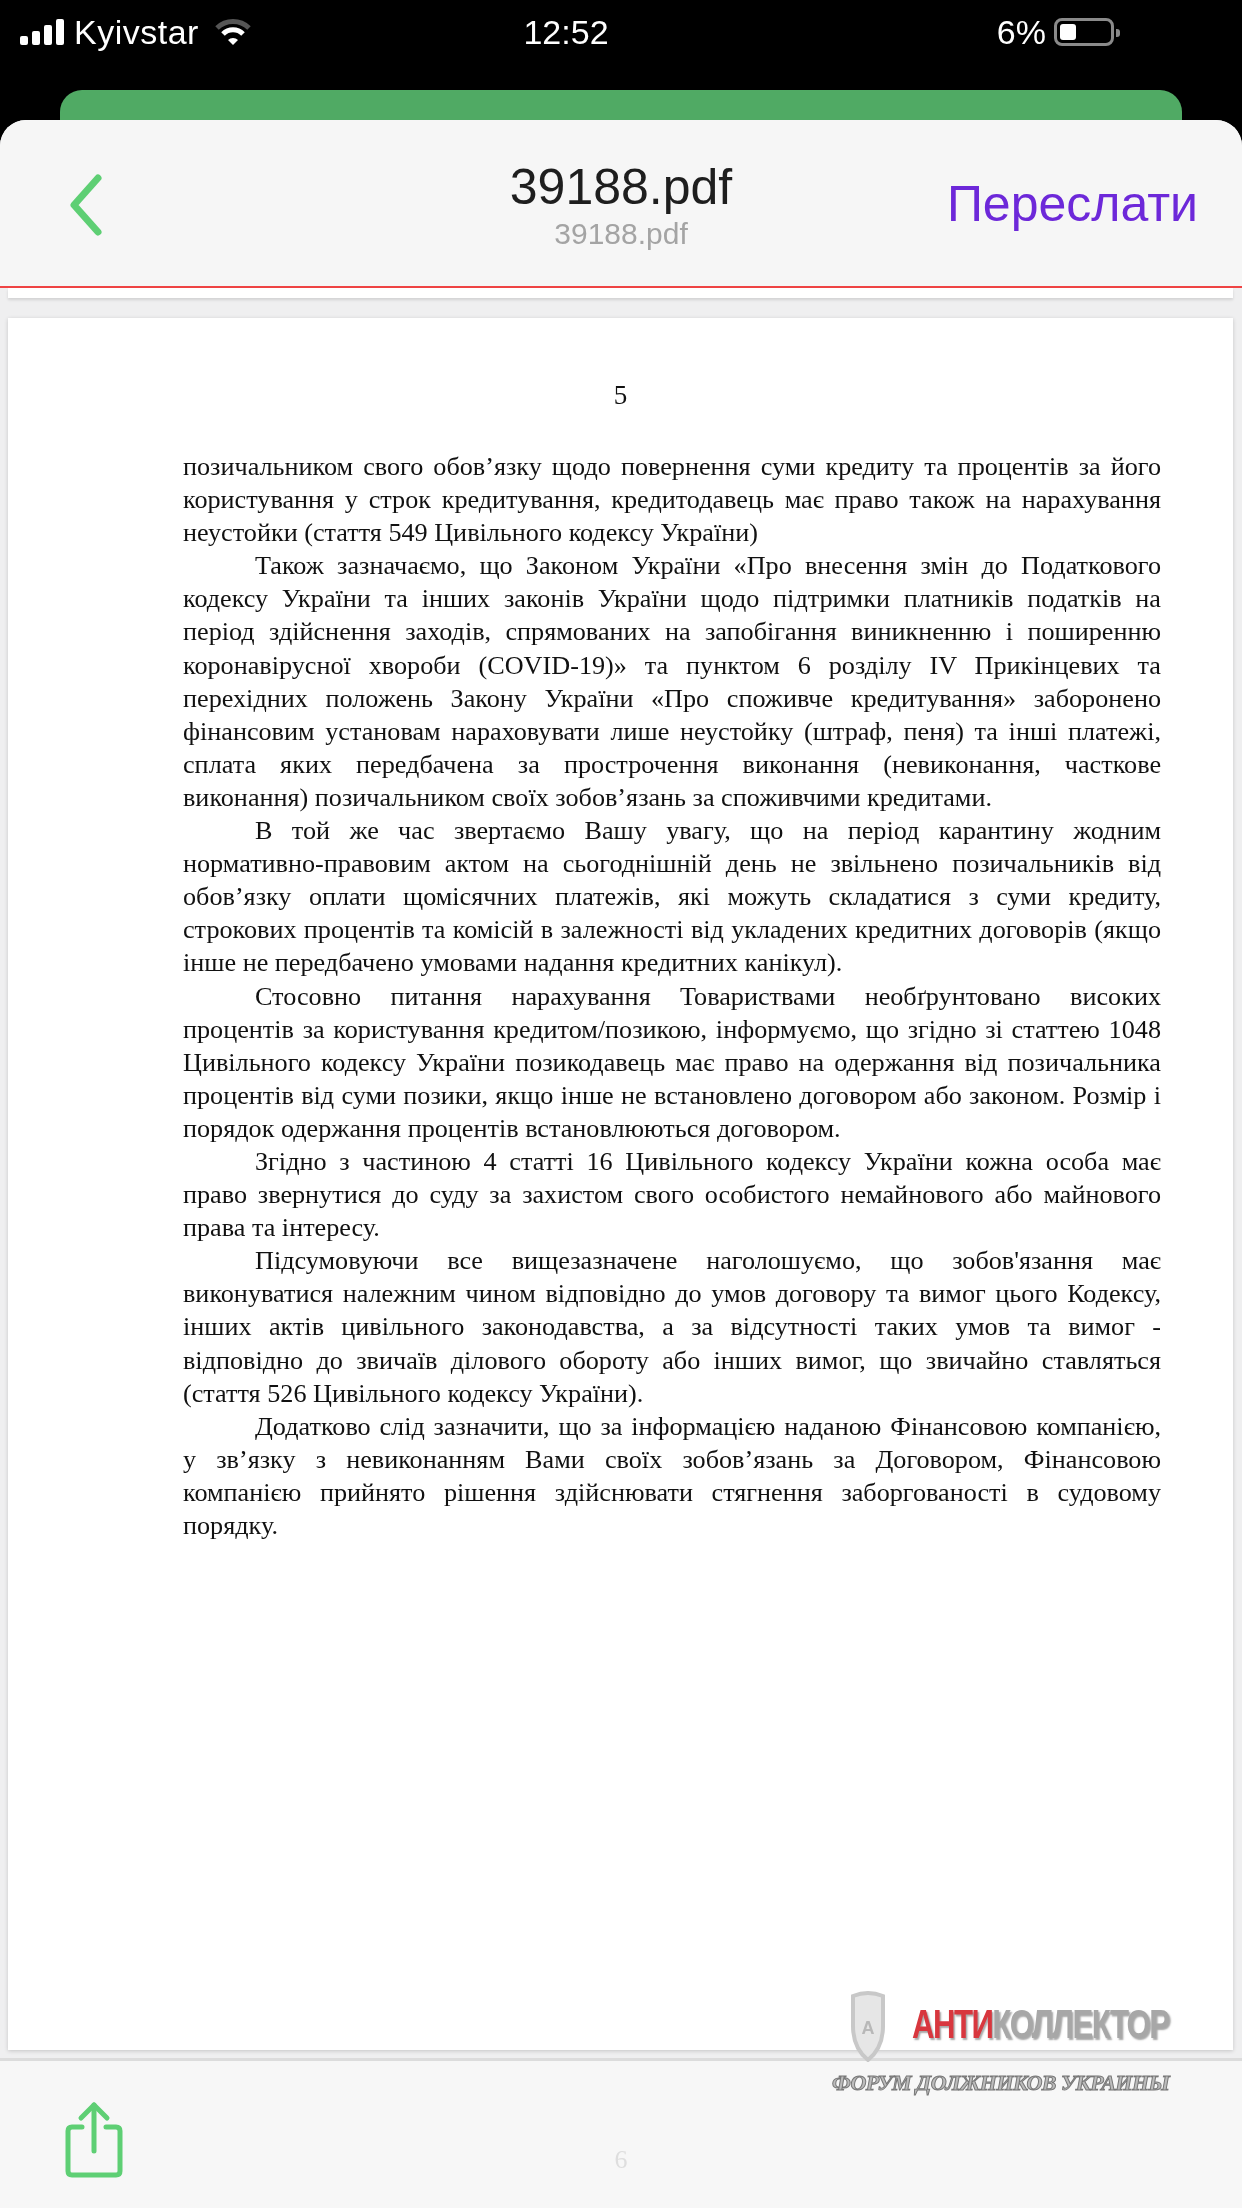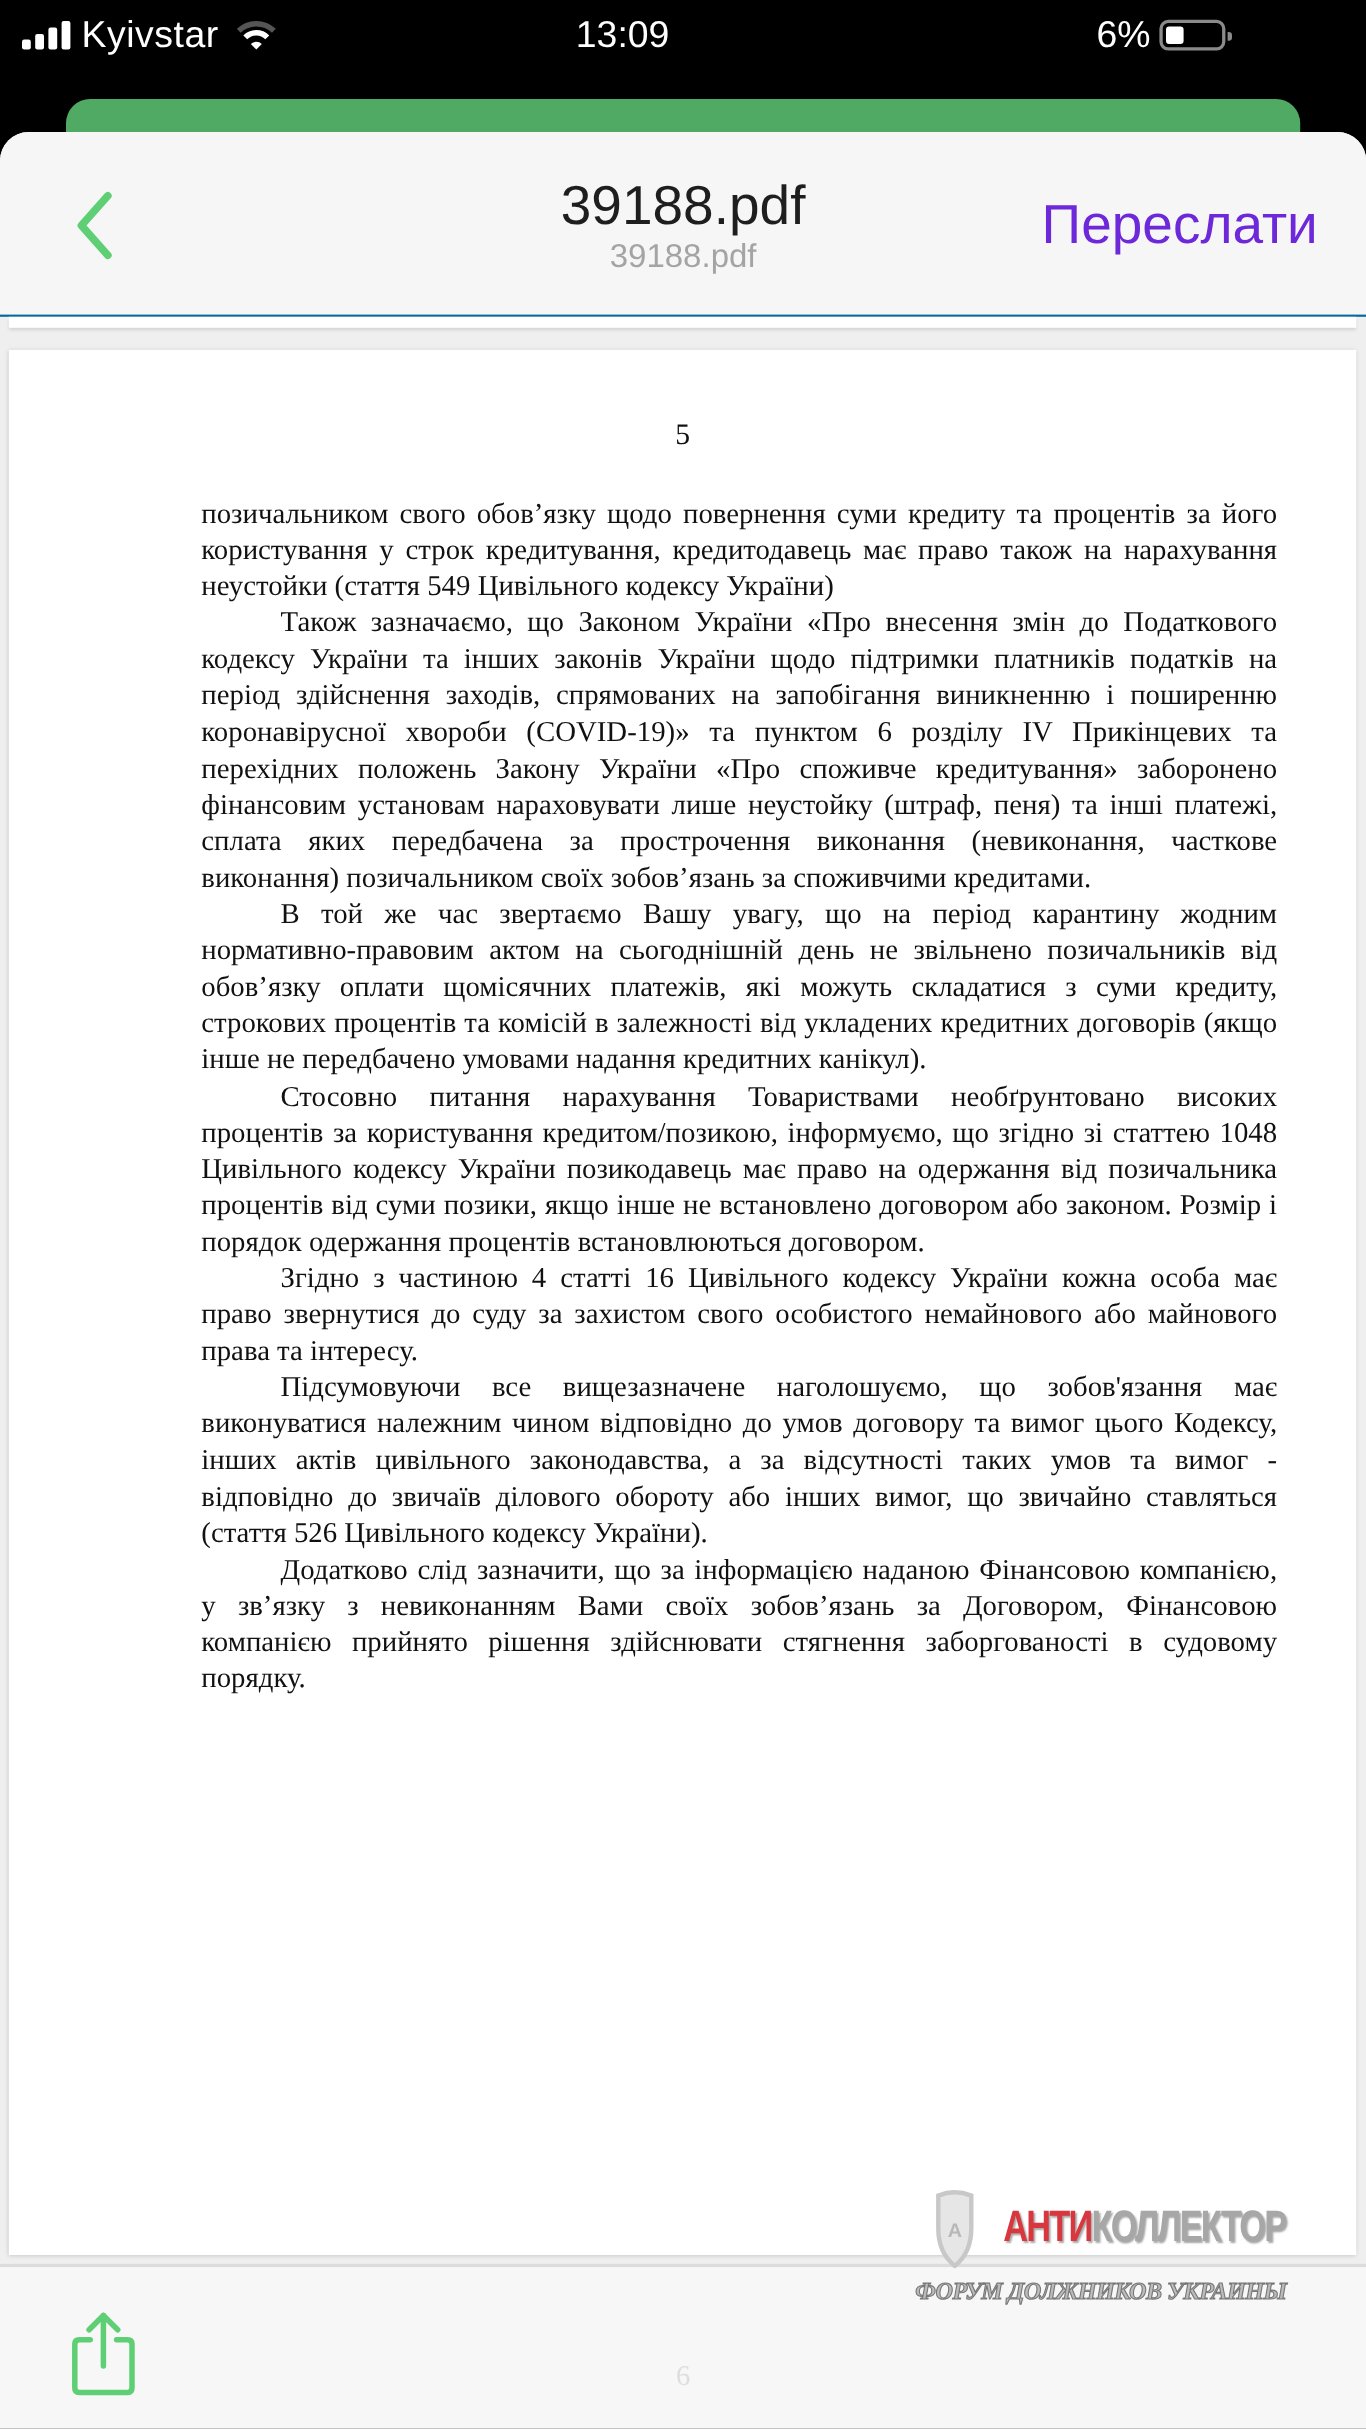--- a/index.html
+++ b/index.html
@@ -13,21 +13,21 @@
   .clock { position:absolute; left:0; right:0; top:8px; text-align:center; font-size:34px; line-height:48px; }
   .sb-right { position:absolute; right:18px; top:8px; height:48px; display:flex; align-items:center; }
   .battery-pct { font-size:34px; margin-right:8px; }
   .battery { position:relative; width:60px; height:28px; border:3px solid #8a8a8a; border-radius:8px; box-sizing:border-box; }
   .battery .fill { position:absolute; left:3px; top:3px; bottom:3px; width:16px; background:#fff; border-radius:3px; }
   .battery .nub { position:absolute; right:-9px; top:8px; width:4px; height:8px; background:#8a8a8a; border-radius:0 3px 3px 0; }
 
   .green-card { position:absolute; left:60px; top:90px; width:1122px; height:60px; background:#50aa64; border-radius:22px 22px 0 0; }
   .sheet { position:absolute; left:0; top:120px; width:1242px; height:2088px; background:#efeff0; border-radius:26px 26px 0 0; overflow:hidden; }
 
-  .navbar { position:absolute; left:0; top:0; width:1242px; height:168px; background:#f6f6f6; border-bottom:2px solid #0369a1; box-sizing:border-box; }
+  .navbar { position:absolute; left:0; top:0; width:1242px; height:168px; background:#f6f6f6; border-bottom:2px solid #ef4444; box-sizing:border-box; }
   .back-btn { position:absolute; left:60px; top:50px; width:60px; height:70px; cursor:pointer; }
   .title { position:absolute; left:0; right:0; top:38px; text-align:center; font-size:50px; color:#1e1e1e; line-height:58px; }
   .subtitle { position:absolute; left:0; right:0; top:96px; text-align:center; font-size:30px; color:#a4a4a4; line-height:36px; }
   .forward-btn { position:absolute; right:44px; top:54px; font-size:50px; color:#6d28d9; line-height:60px; cursor:pointer; }
 
   .prev-page { position:absolute; left:8px; top:168px; width:1225px; height:10px; background:#fff; box-shadow:0 2px 3px rgba(0,0,0,0.12); }
   .page { position:absolute; left:8px; top:198px; width:1225px; height:1732px; background:#fff; box-shadow:0 1px 4px rgba(0,0,0,0.18); }
   .page-num { position:absolute; left:0; right:0; top:62px; text-align:center; font-family:"Liberation Serif", serif; font-size:27px; color:#111; }
   .doc { position:absolute; left:175px; top:132px; width:978px; font-family:"Liberation Serif", serif; font-size:26.2px; line-height:33.1px; color:#111; text-align:justify; }
   .doc p { margin:0; text-indent:72px; }
@@ -55,21 +55,21 @@
         <span style="height:20px"></span>
         <span style="height:26px"></span>
     </div>
     <span class="carrier">Kyivstar</span>
     <svg class="wifi" viewBox="0 0 36 30">
       <path d="M2 11 A23 23 0 0 1 34 11" stroke="#555" stroke-width="5" fill="none"></path>
       <path d="M8 17 A14 14 0 0 1 28 17" stroke="#fff" stroke-width="5" fill="none"></path>
       <path d="M13 23 A7 7 0 0 1 23 23 L18 28 Z" fill="#fff"></path>
     </svg>
   </div>
-  <div class="clock">13:09</div>
+  <div class="clock">12:52</div>
   <div class="sb-right">
     <span class="battery-pct">6%</span>
     <div class="battery">
         <div class="fill"></div>
         <div class="nub"></div>
       </div>
   </div>
 </div>
 
 <div class="green-card"></div>

